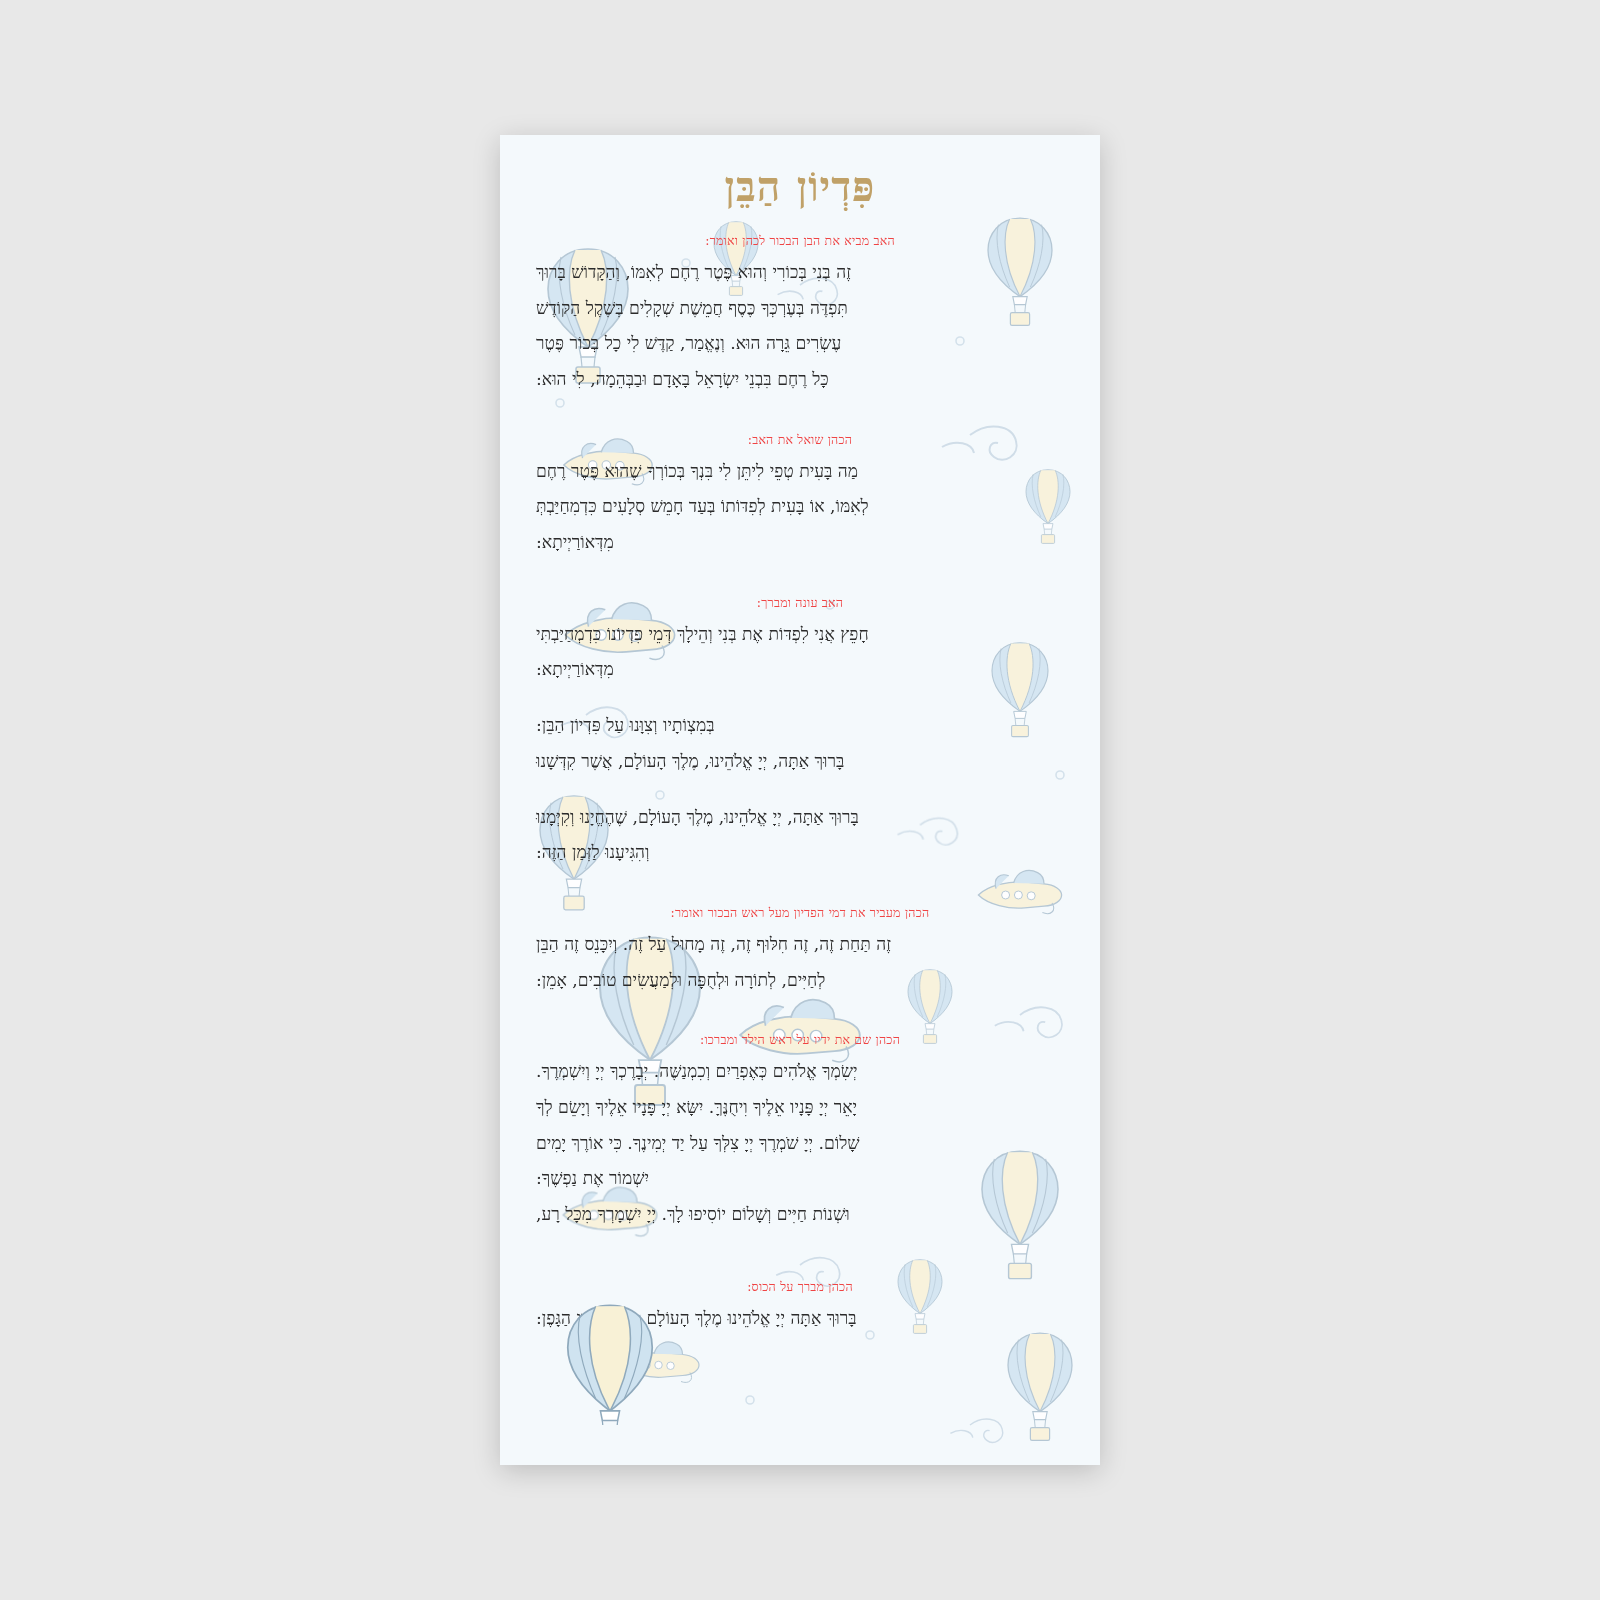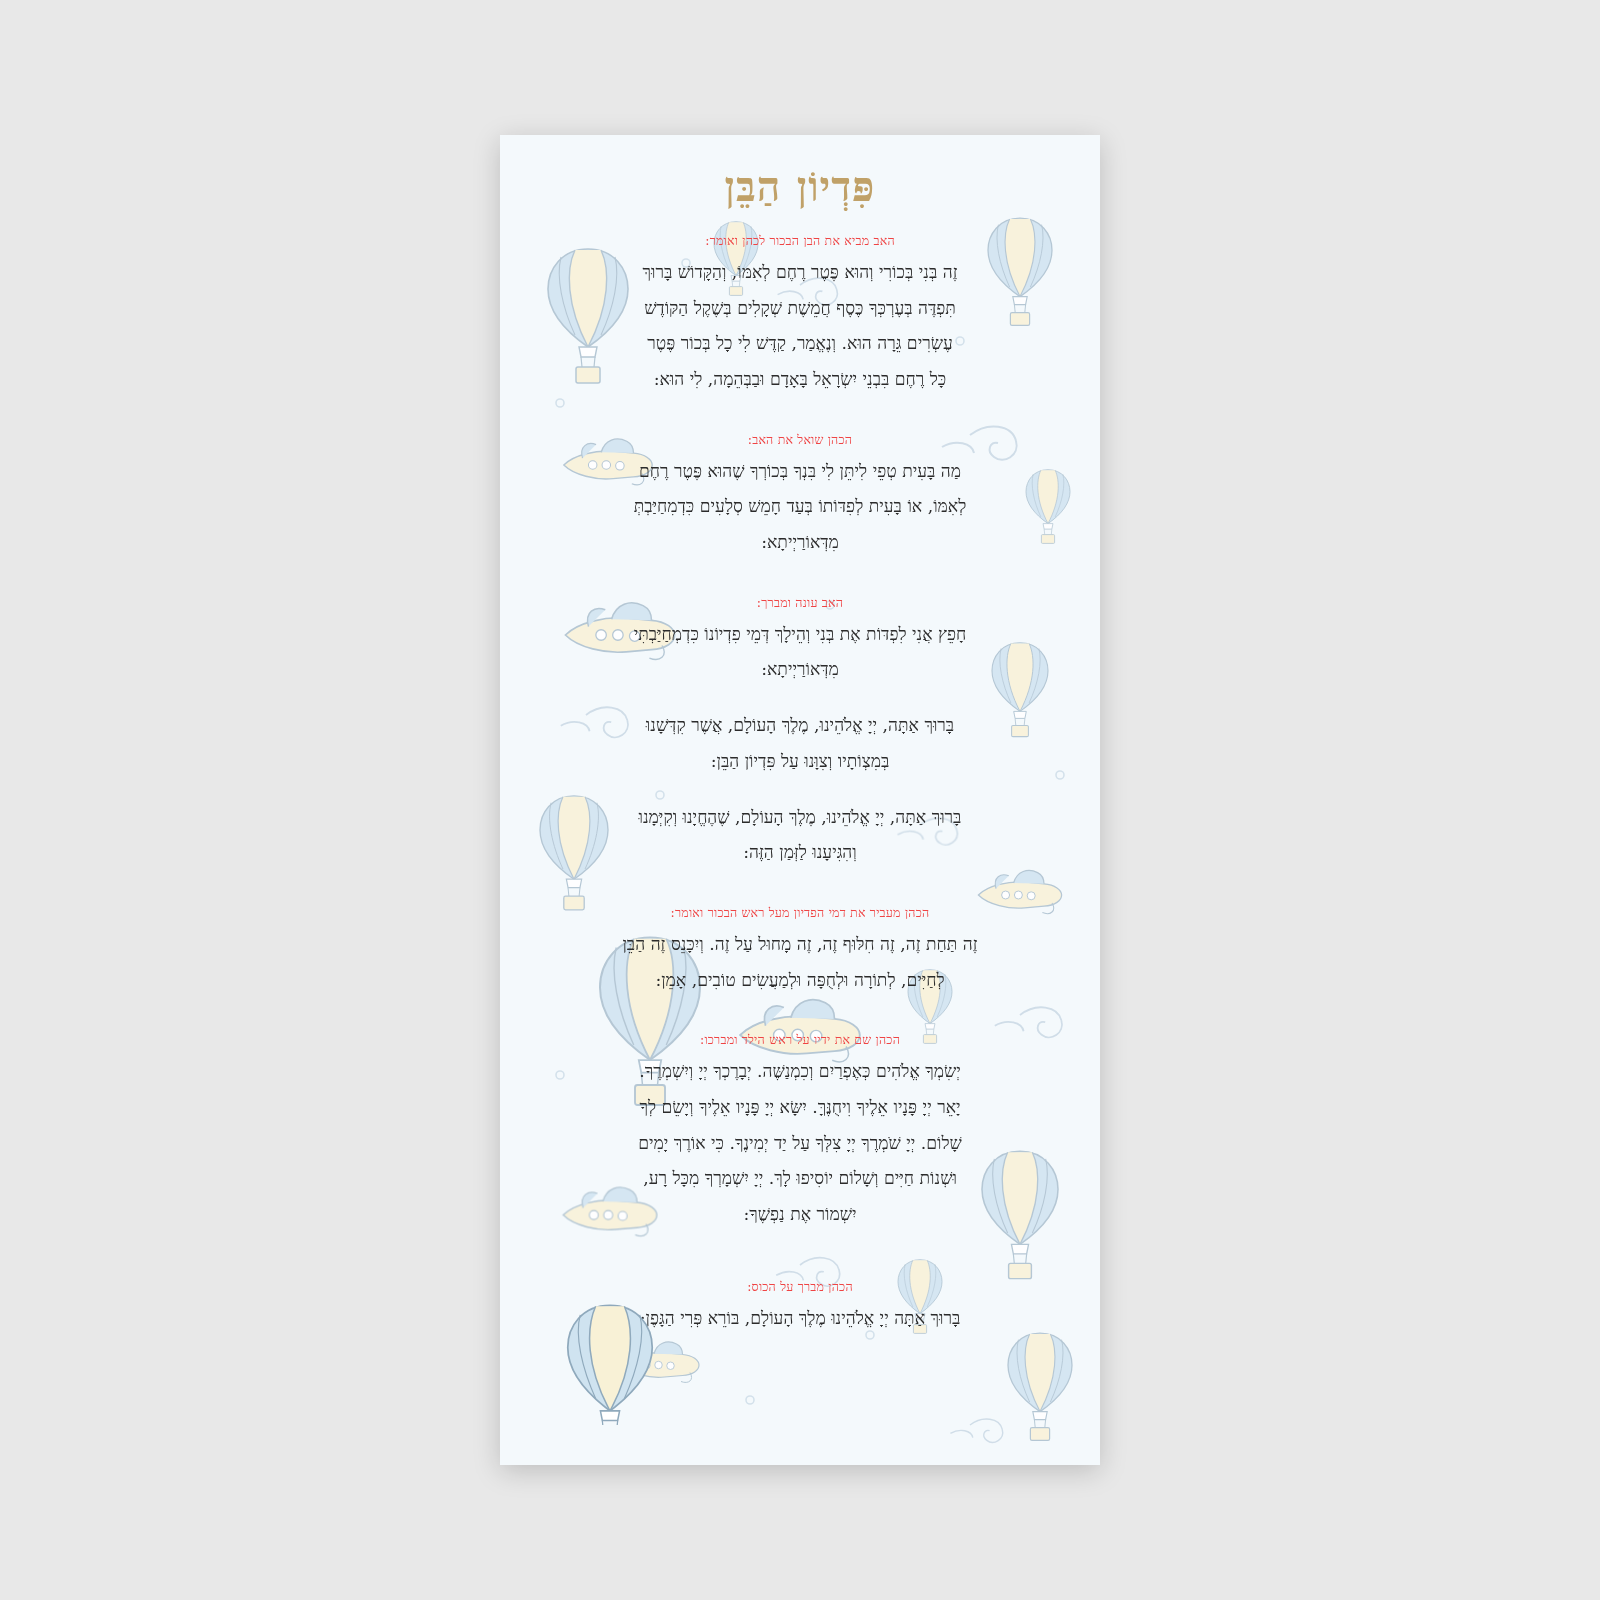--- a/index.html
+++ b/index.html
@@ -68,21 +68,21 @@
   .rubric {
     text-align: center;
     color: #ef4444;
     font-size: 12.5px;
     margin: 0 0 7px 0;
     letter-spacing: .2px;
     line-height: 1.5;
   }
 
   .para {
-    text-align: center;
+    text-align: left;
     color: #2b2b2b;
     font-size: 17.3px;
     line-height: 1.72;
     margin: 0 0 6px 0;
     font-family: "DejaVu Serif", serif;
   }
 
   .gap-lg { height: 30px; }
   .gap-md { height: 20px; }
   .gap-sm { height: 12px; }
@@ -217,22 +217,22 @@
 
       <div class="rubric">האב עונה ומברך:</div>
       <div>
         <div class="para">חָפֵץ אֲנִי לִפְדּוֹת אֶת בְּנִי וְהֵילָךְ דְּמֵי פִדְיוֹנוֹ כִּדְמְחַיַּבְתִּי</div>
         <div class="para">מִדְּאוֹרַיְיתָא:</div>
       </div>
 
       <div class="gap-md"></div>
 
       <div>
+        <div class="para">בְּמִצְוֹתָיו וְצִוָּנוּ עַל פִּדְיוֹן הַבֵּן:</div>
         <div class="para">בָּרוּךְ אַתָּה, יְיָ אֱלֹהֵינוּ, מֶלֶךְ הָעוֹלָם, אֲשֶׁר קִדְּשָׁנוּ</div>
-        <div class="para">בְּמִצְוֹתָיו וְצִוָּנוּ עַל פִּדְיוֹן הַבֵּן:</div>
       </div>
 
       <div class="gap-md"></div>
 
       <div>
         <div class="para">בָּרוּךְ אַתָּה, יְיָ אֱלֹהֵינוּ, מֶלֶךְ הָעוֹלָם, שֶׁהֶחֱיָנוּ וְקִיְּמָנוּ</div>
         <div class="para">וְהִגִּיעָנוּ לַזְּמַן הַזֶּה:</div>
       </div>
 
       <div class="gap-lg"></div>
@@ -243,22 +243,22 @@
         <div class="para">לְחַיִּים, לְתוֹרָה וּלְחֻפָּה וּלְמַעֲשִׂים טוֹבִים, אָמֵן:</div>
       </div>
 
       <div class="gap-lg"></div>
 
       <div class="rubric">הכהן שם את ידיו על ראש הילד ומברכו:</div>
       <div>
         <div class="para">יְשִׂמְךָ אֱלֹהִים כְּאֶפְרַיִם וְכִמְנַשֶּׁה. יְבָרֶכְךָ יְיָ וְיִשְׁמְרֶךָ.</div>
         <div class="para">יָאֵר יְיָ פָּנָיו אֵלֶיךָ וִיחֻנֶּךָּ. יִשָּׂא יְיָ פָּנָיו אֵלֶיךָ וְיָשֵׂם לְךָ</div>
         <div class="para">שָׁלוֹם. יְיָ שֹׁמְרֶךָ יְיָ צִלְּךָ עַל יַד יְמִינֶךָ. כִּי אוֹרֶךְ יָמִים</div>
+        <div class="para">יִשְׁמוֹר אֶת נַפְשֶׁךָ:</div>
         <div class="para">וּשְׁנוֹת חַיִּים וְשָׁלוֹם יוֹסִיפוּ לָךְ. יְיָ יִשְׁמָרְךָ מִכָּל רָע,</div>
-        <div class="para">יִשְׁמוֹר אֶת נַפְשֶׁךָ:</div>
       </div>
 
       <div class="gap-sm"></div>
 
 
       <div class="gap-lg"></div>
 
       <div class="rubric">הכהן מברך על הכוס:</div>
       <div>
         <div class="para">בָּרוּךְ אַתָּה יְיָ אֱלֹהֵינוּ מֶלֶךְ הָעוֹלָם, בּוֹרֵא פְּרִי הַגָּפֶן:</div>

